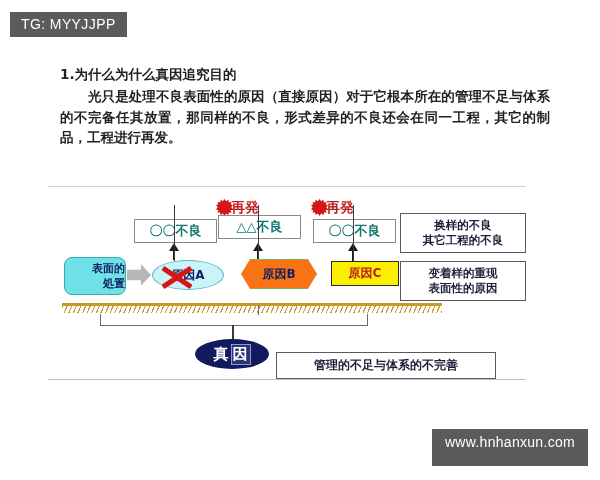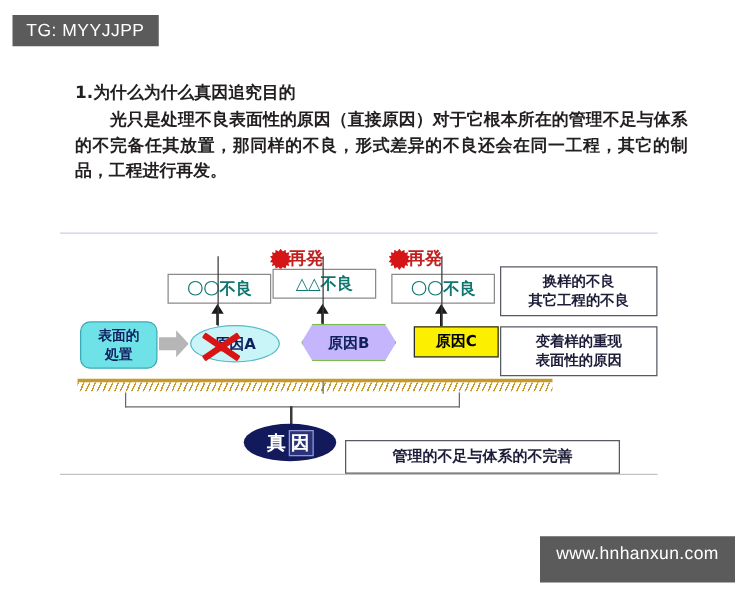--- a/index.html
+++ b/index.html
@@ -99,52 +99,52 @@
 
   
   .surface-box{
     position:absolute;left:16px;top:70px;width:60px;height:36px;
     background:#6fe2e8;
     border:1.2px solid #3aa9b5;
     border-radius:8px;
     color:#10205e;
     font-family:"DejaVu Sans","Liberation Sans",sans-serif;
     font-weight:bold;font-size:11px;line-height:15px;
-    display:flex;flex-direction:column;align-items:center;justify-content:center;
+    display:flex;flex-direction:column;align-items:flex-end;justify-content:center;
     text-align:center;white-space:nowrap;
   }
   
   .block-arrow{
     position:absolute;left:79px;top:76px;width:24px;height:24px;
     background:#b6b6b6;
     clip-path:polygon(0% 28%,58% 28%,58% 5%,100% 50%,58% 95%,58% 72%,0% 72%);
   }
 
   
   .cause-a{
     position:absolute;left:104px;top:73px;width:70px;height:28px;
     background:#c9f4f8;border:1.2px solid #58b9c6;border-radius:50%;
   }
   .cause-b{
     position:absolute;left:193px;top:72px;width:74px;height:28px;
-    background:#c4b5fd;border:1.2px solid #7bbc4d;
+    background:#f97316;border:1.2px solid #7bbc4d;
     clip-path:polygon(12% 0%,88% 0%,100% 50%,88% 100%,12% 100%,0% 50%);
   }
   .cause-c{
     position:absolute;left:283px;top:74px;width:66px;height:23px;
     background:#fcf000;border:1.3px solid #2a2a2a;
   }
   .cause-label{
     position:absolute;inset:0;
     display:flex;align-items:center;justify-content:center;
     color:#10205e;
     font-family:"DejaVu Sans","Liberation Sans",sans-serif;
     font-weight:bold;font-size:12px;white-space:nowrap;
   }
-  .cause-c .cause-label{color:#000000;border-radius:10px;}
+  .cause-c .cause-label{color:#b91c1c;border-radius:10px;}
   
   .red-x{
     position:absolute;left:112px;top:76px;width:34px;height:28px;
     pointer-events:none;
   }
   .red-x:before,.red-x:after{
     content:"";position:absolute;left:0;top:12px;width:34px;height:5px;
     background:#d81414;border-radius:1px;
   }
   .red-x:before{transform:rotate(34deg);}

